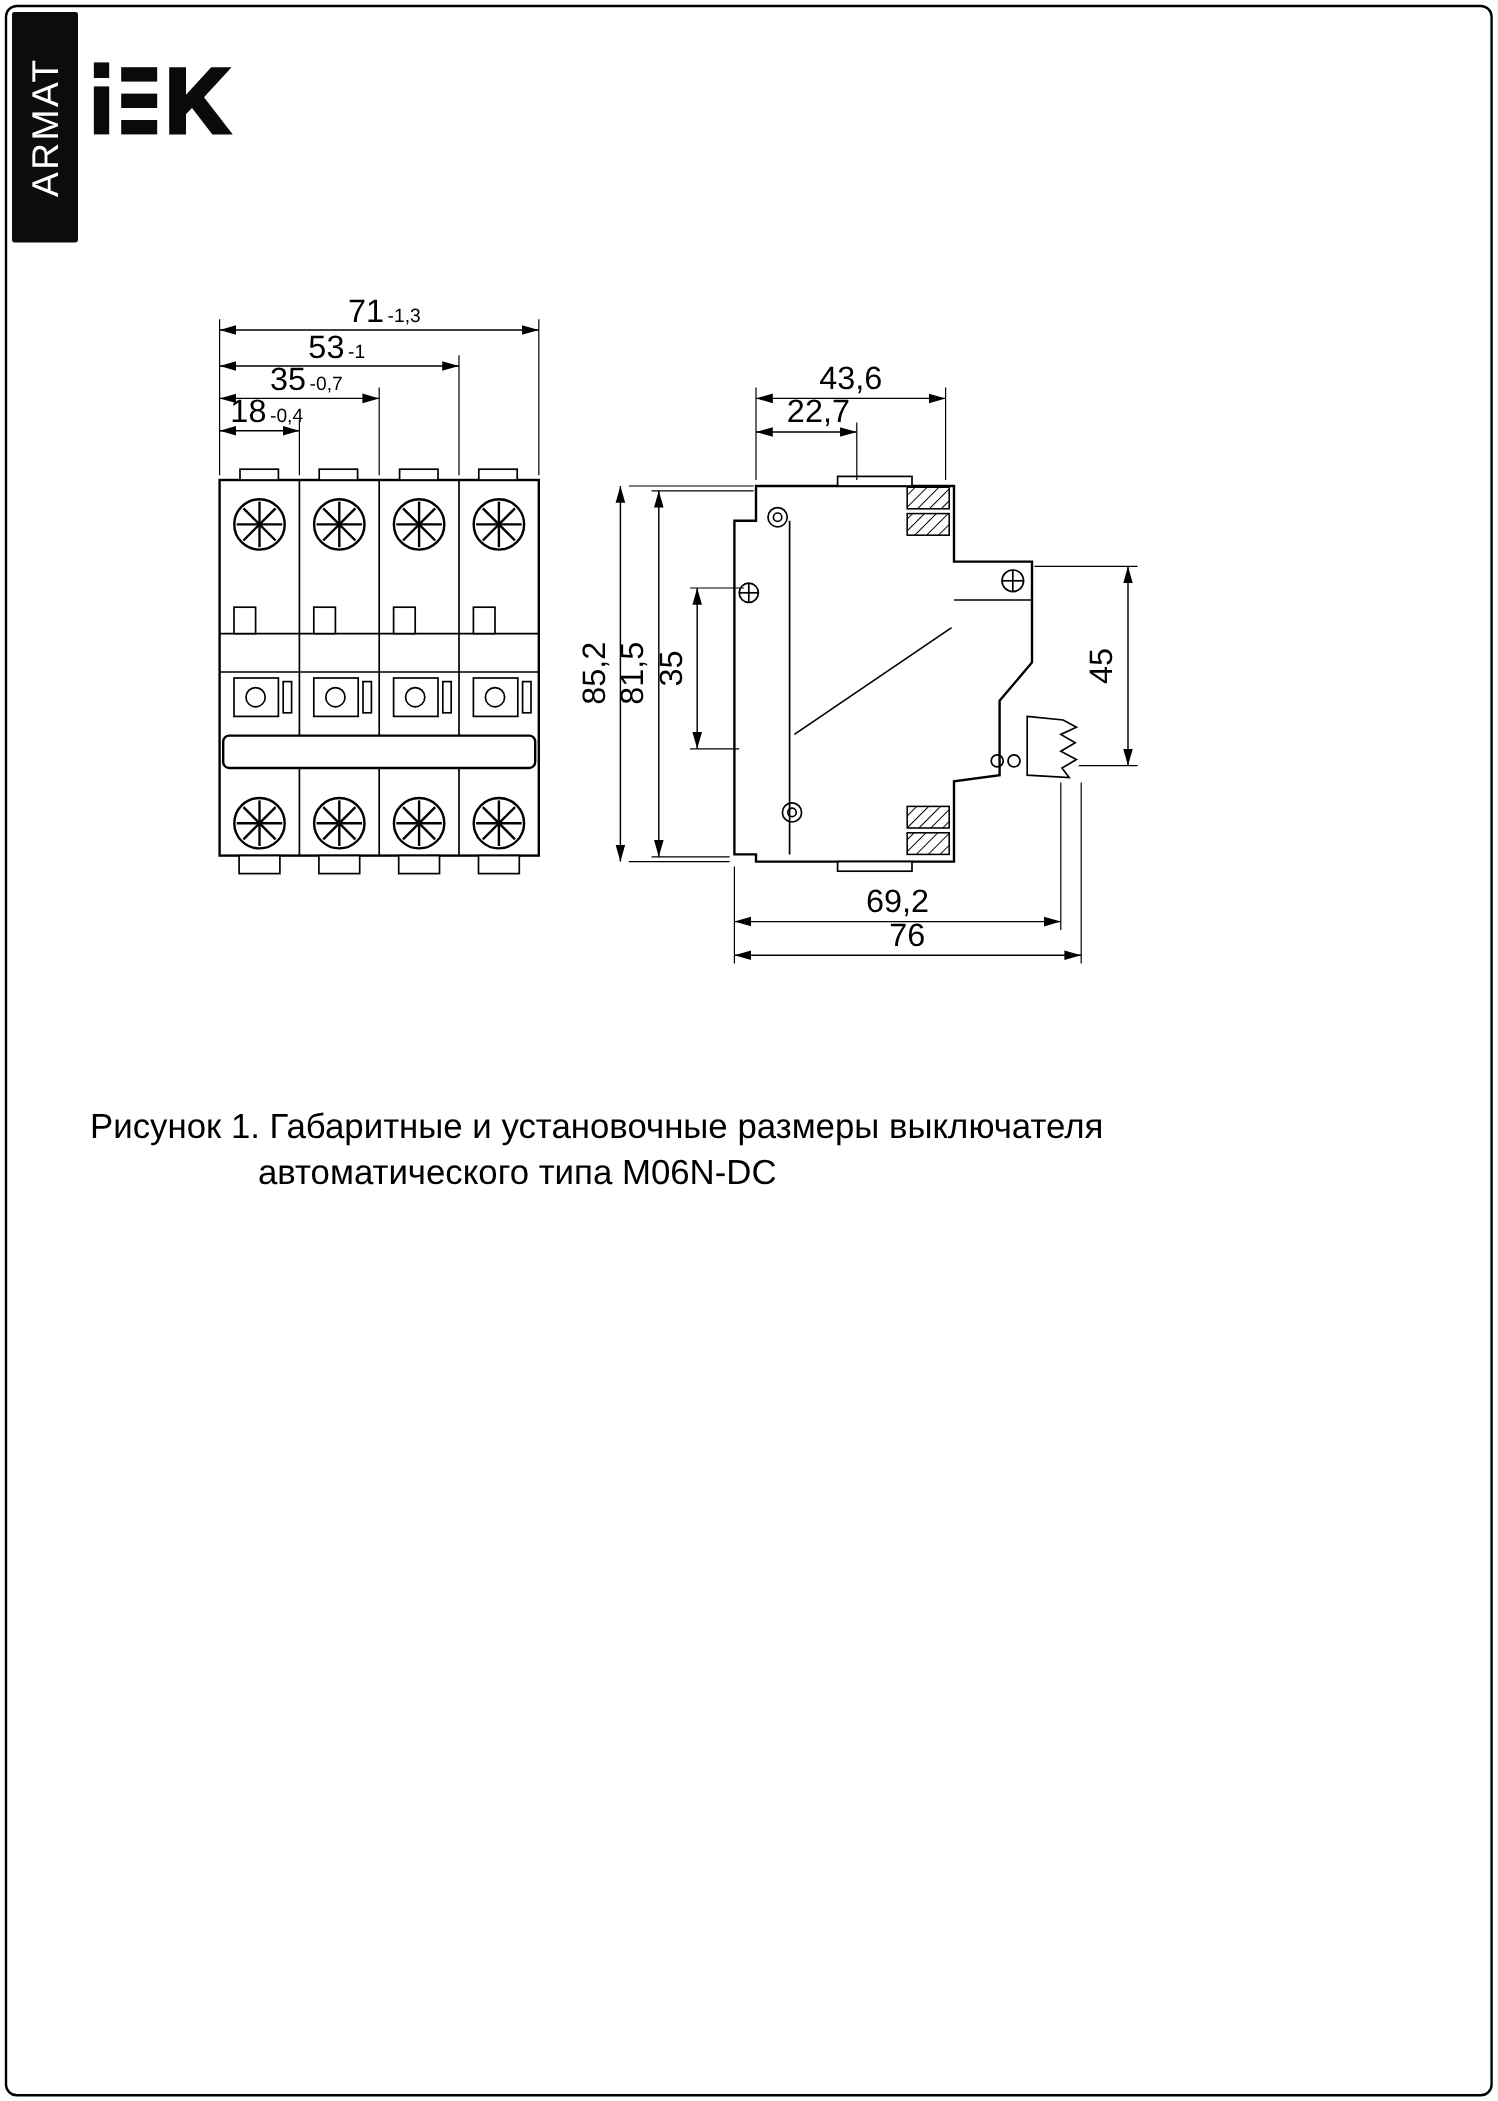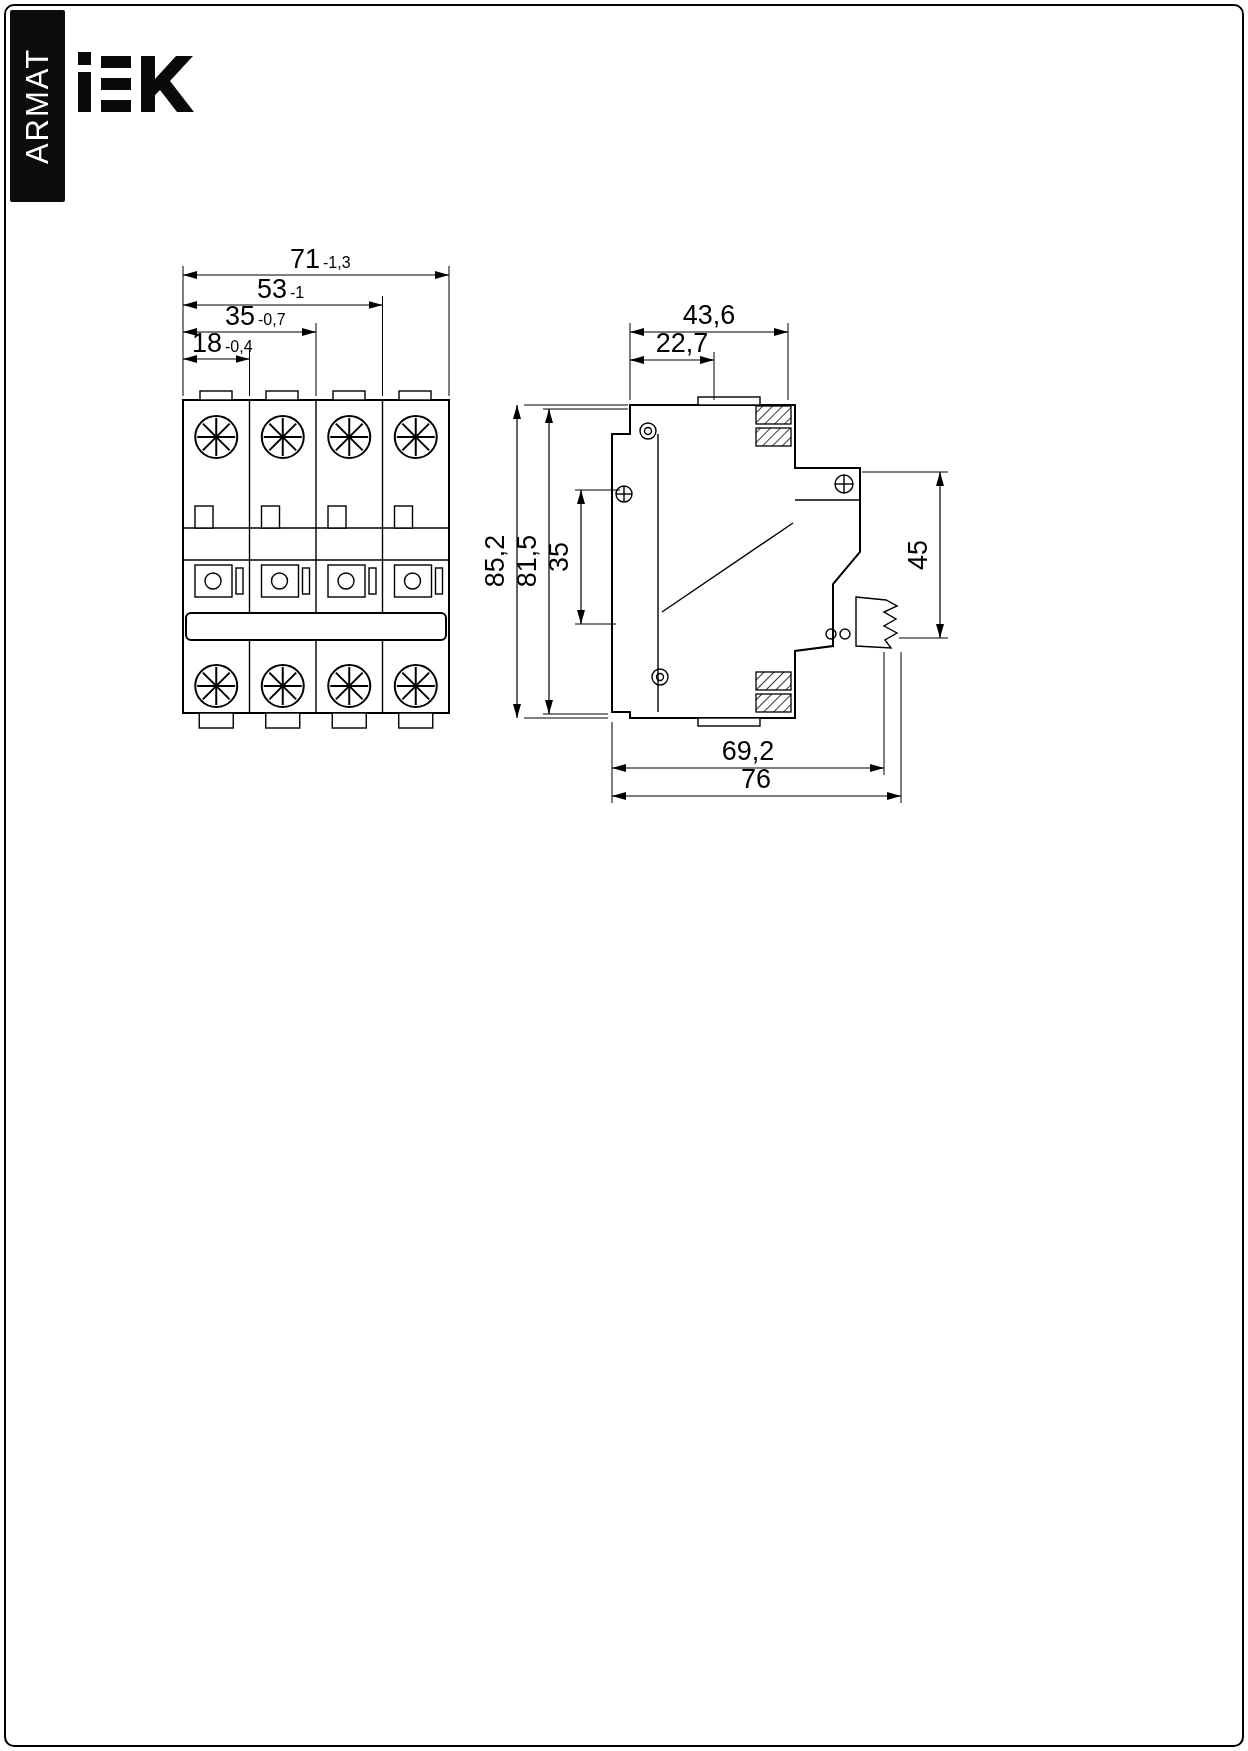--- a/index.html
+++ b/index.html
@@ -222,14 +222,16 @@
       <text class="dim-text" x="504" y="561" text-anchor="middle" transform="rotate(-90 504 561)">85,2</text>
       <text class="dim-text" x="536" y="561" text-anchor="middle" transform="rotate(-90 536 561)">81,5</text>
       <text class="dim-text" x="568" y="557" text-anchor="middle" transform="rotate(-90 568 557)">35</text>
       <text class="dim-text" x="927" y="555" text-anchor="middle" transform="rotate(-90 927 555)">45</text>
       <text class="dim-text" x="748" y="760" text-anchor="middle">69,2</text>
       <text class="dim-text" x="756" y="788" text-anchor="middle">76</text>
     </g>
   </svg>
 
   <div class="caption">
+    <div>Рисунок 1. Габаритные и установочные размеры выключателя</div>
+    <div class="caption-line2">автоматического типа M06N-DC</div>
   </div>
 </div>
 
 </body></html>

